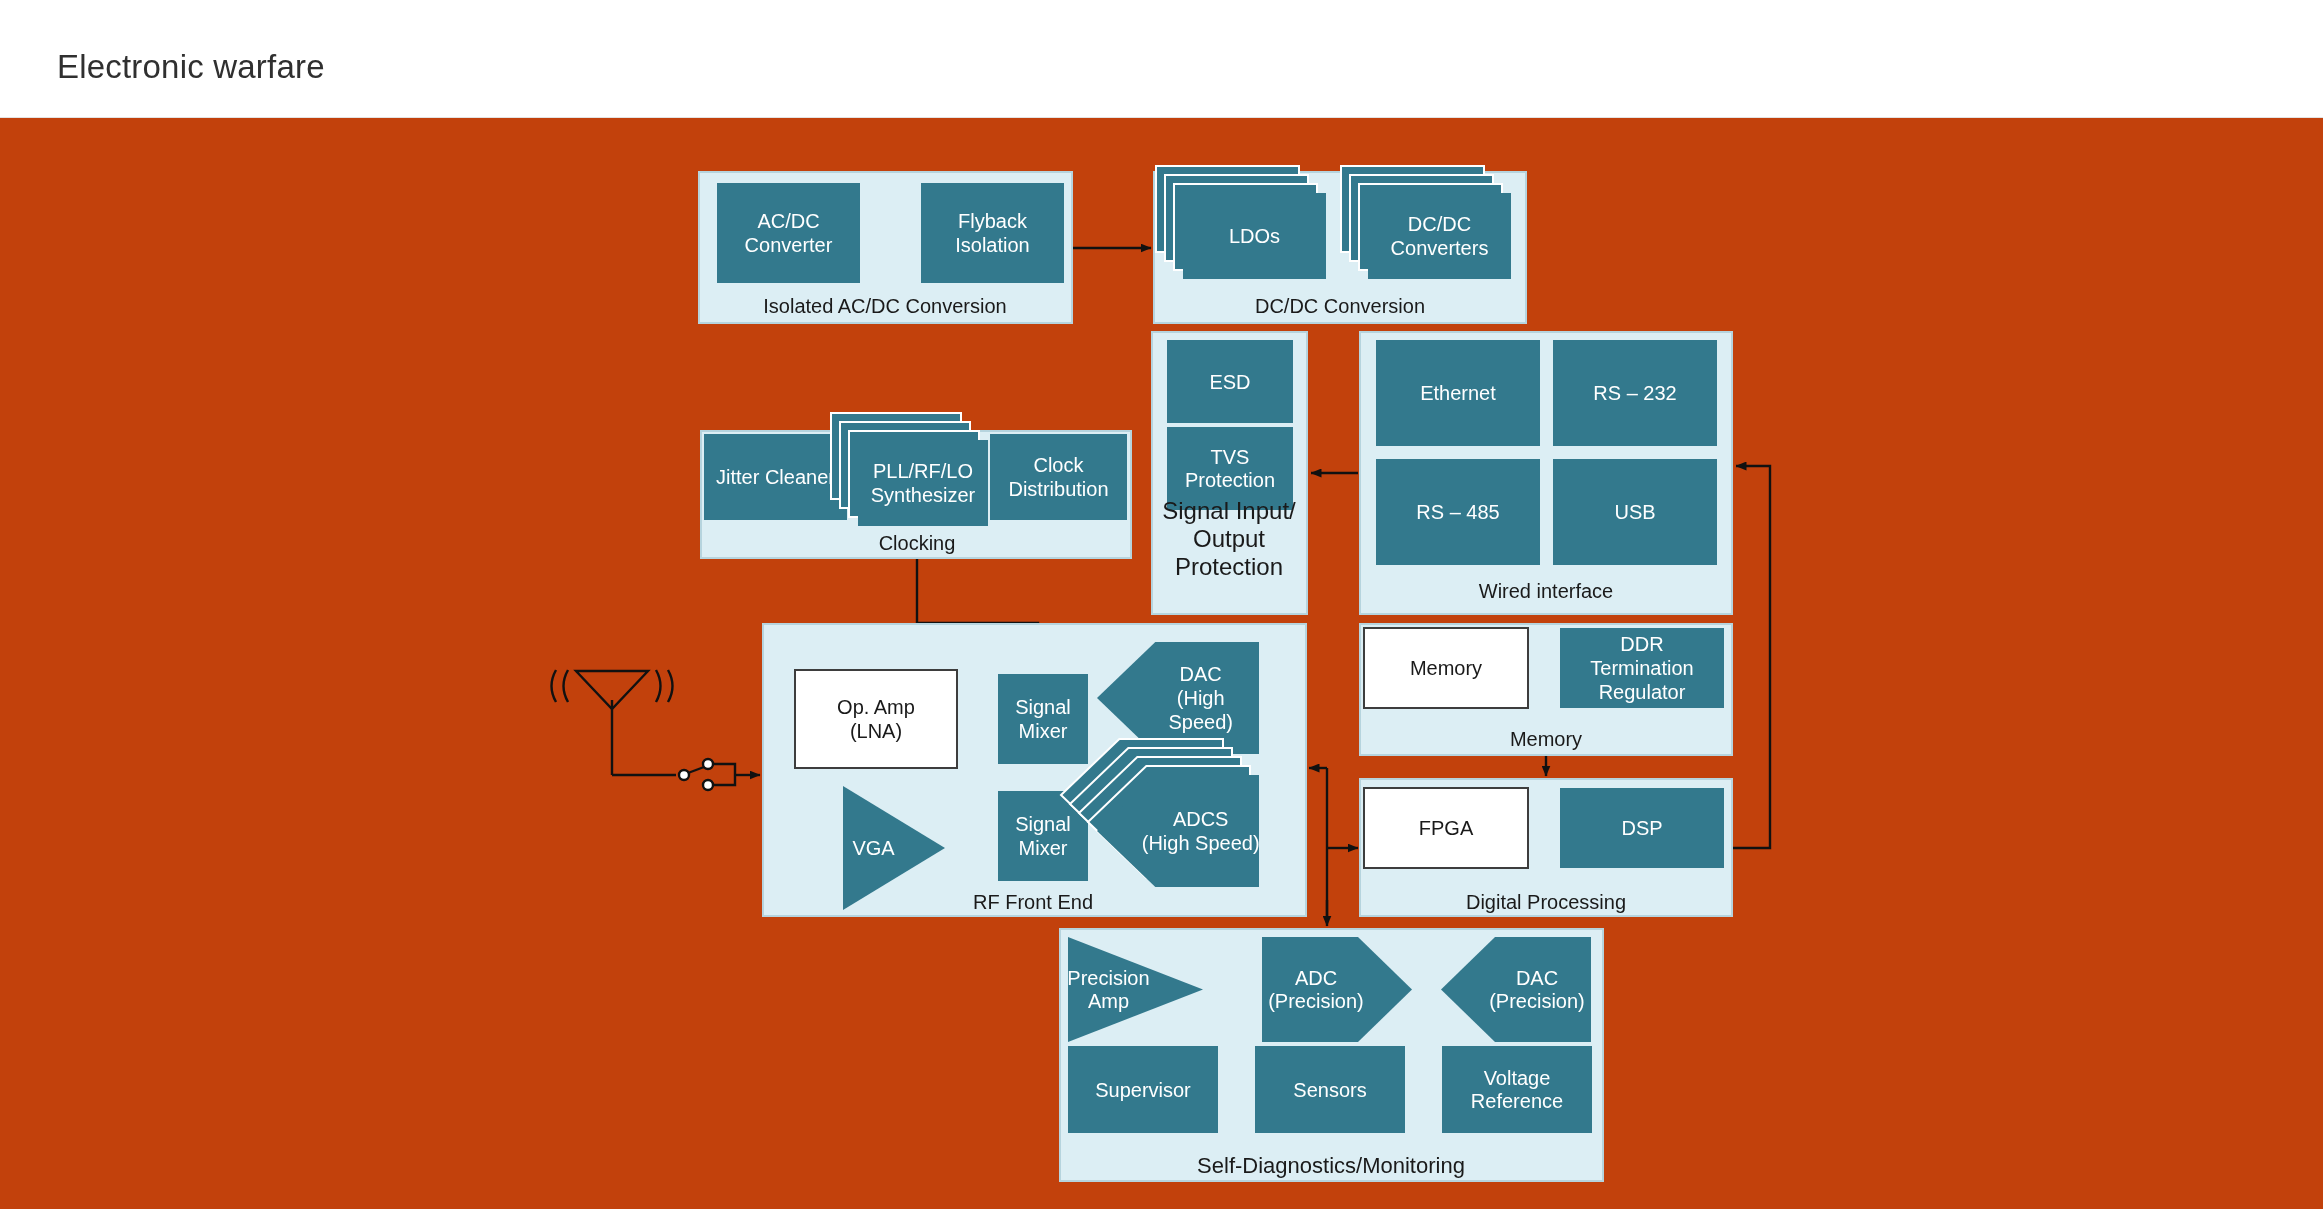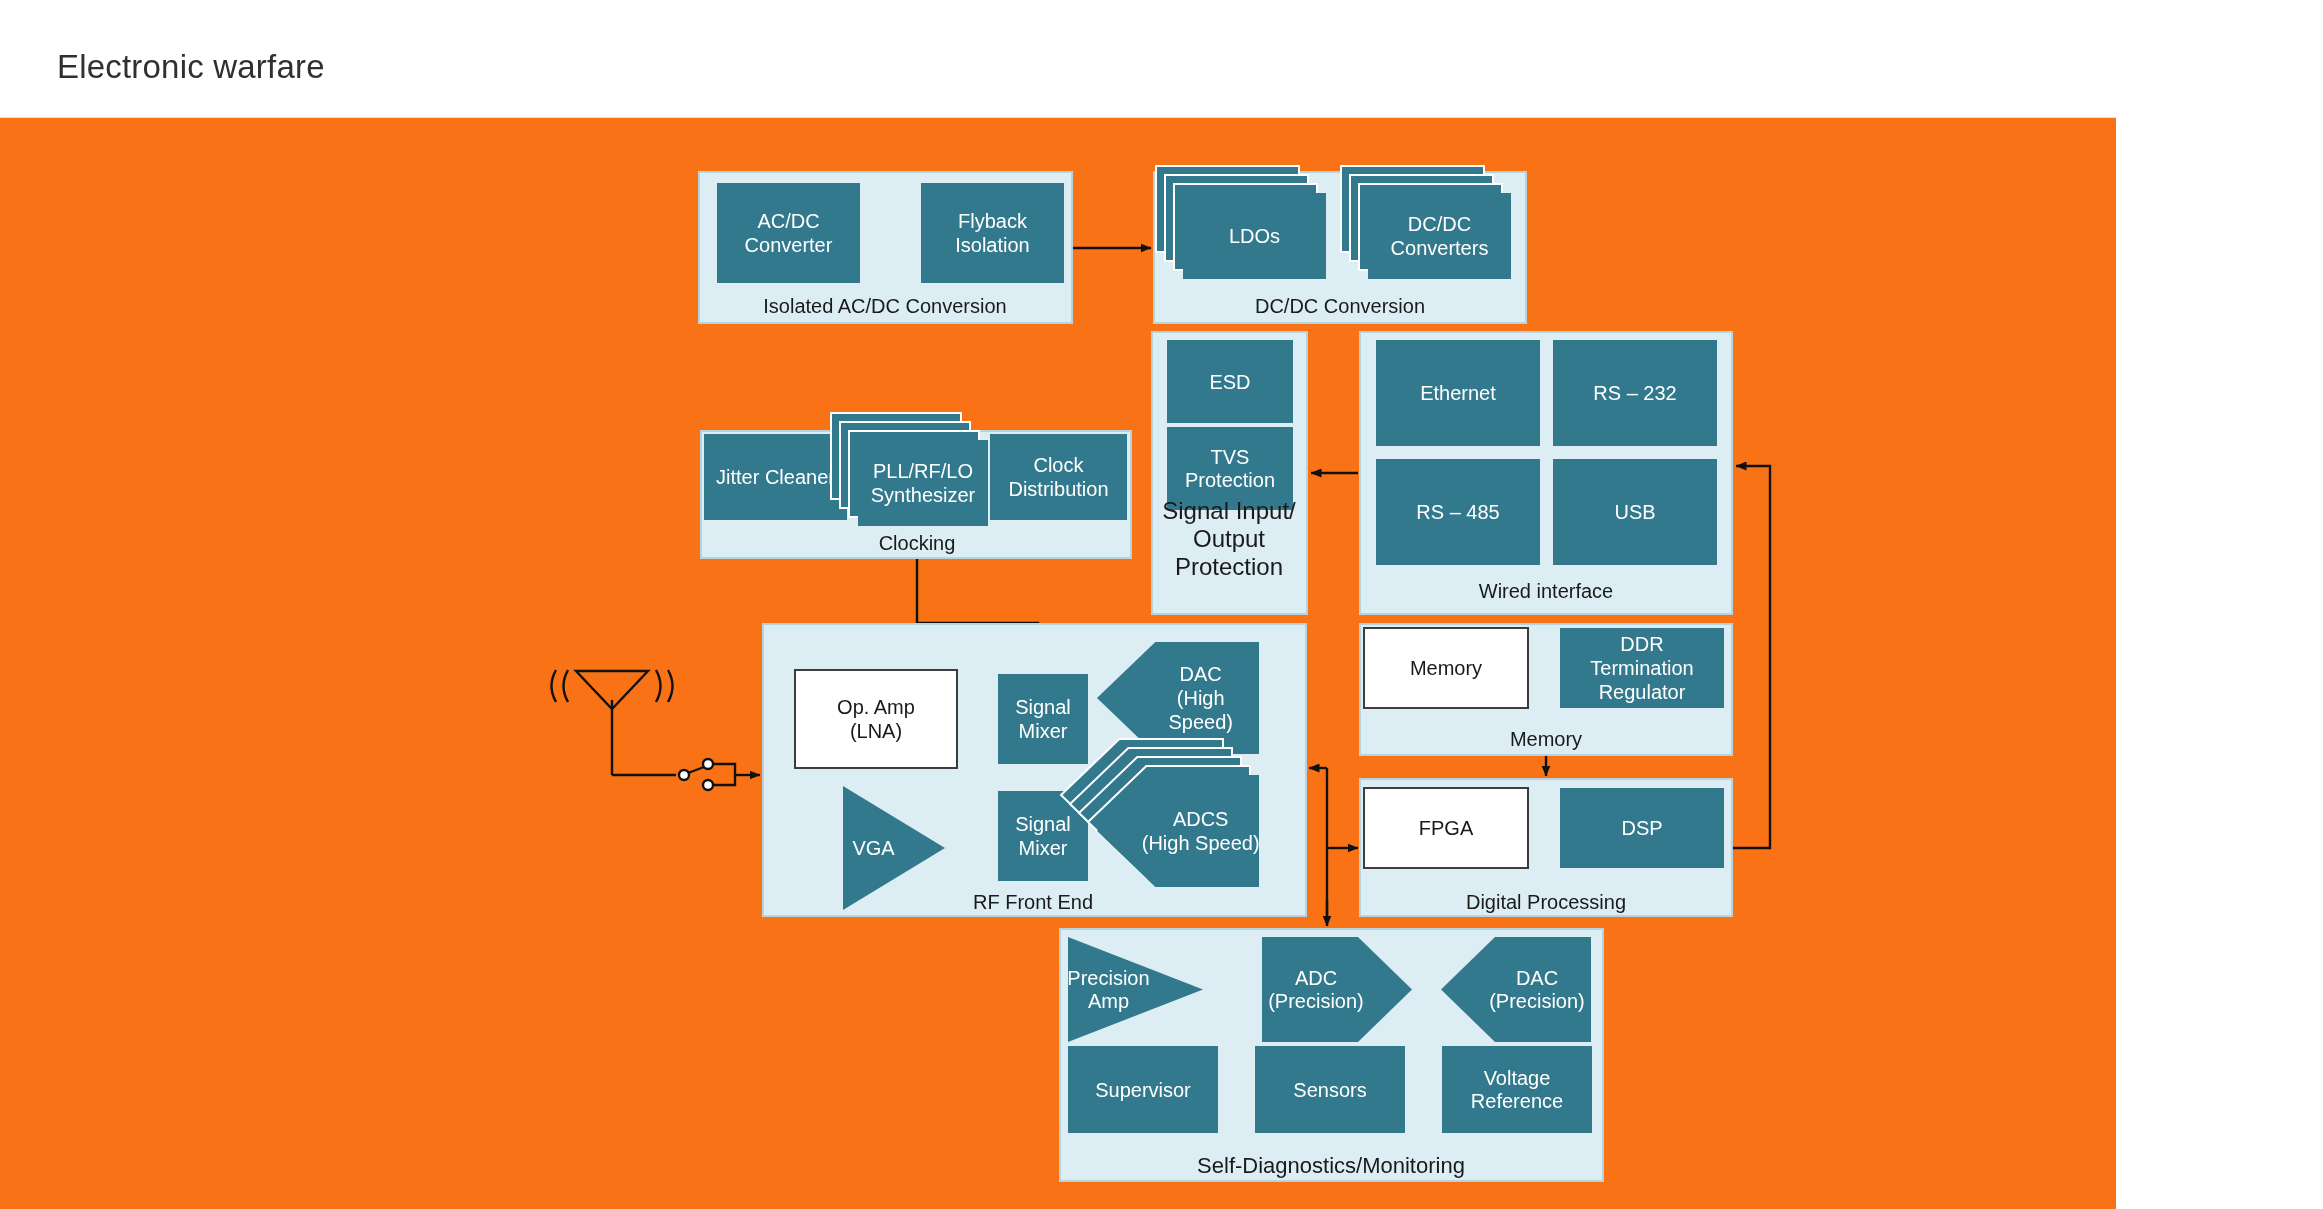--- a/index.html
+++ b/index.html
@@ -3,23 +3,23 @@
 <meta charset="utf-8">
 <style>
   html, body {
     margin: 0;
     padding: 0;
     background: #ffffff;
     font-family: "Liberation Sans", sans-serif;
   }
   #page {
     position: relative;
-    width: 2116px;
+    width: 2323px;
     height: 1209px;
-    background: #f97316;
+    background: #c2410c;
     overflow: hidden;
   }
   .header-bar {
     position: absolute;
     left: 0; top: 0;
     width: 2323px;
     height: 118px;
     background: #ffffff;
     border-bottom: 1px solid #e3e3e3;
     box-sizing: border-box;

